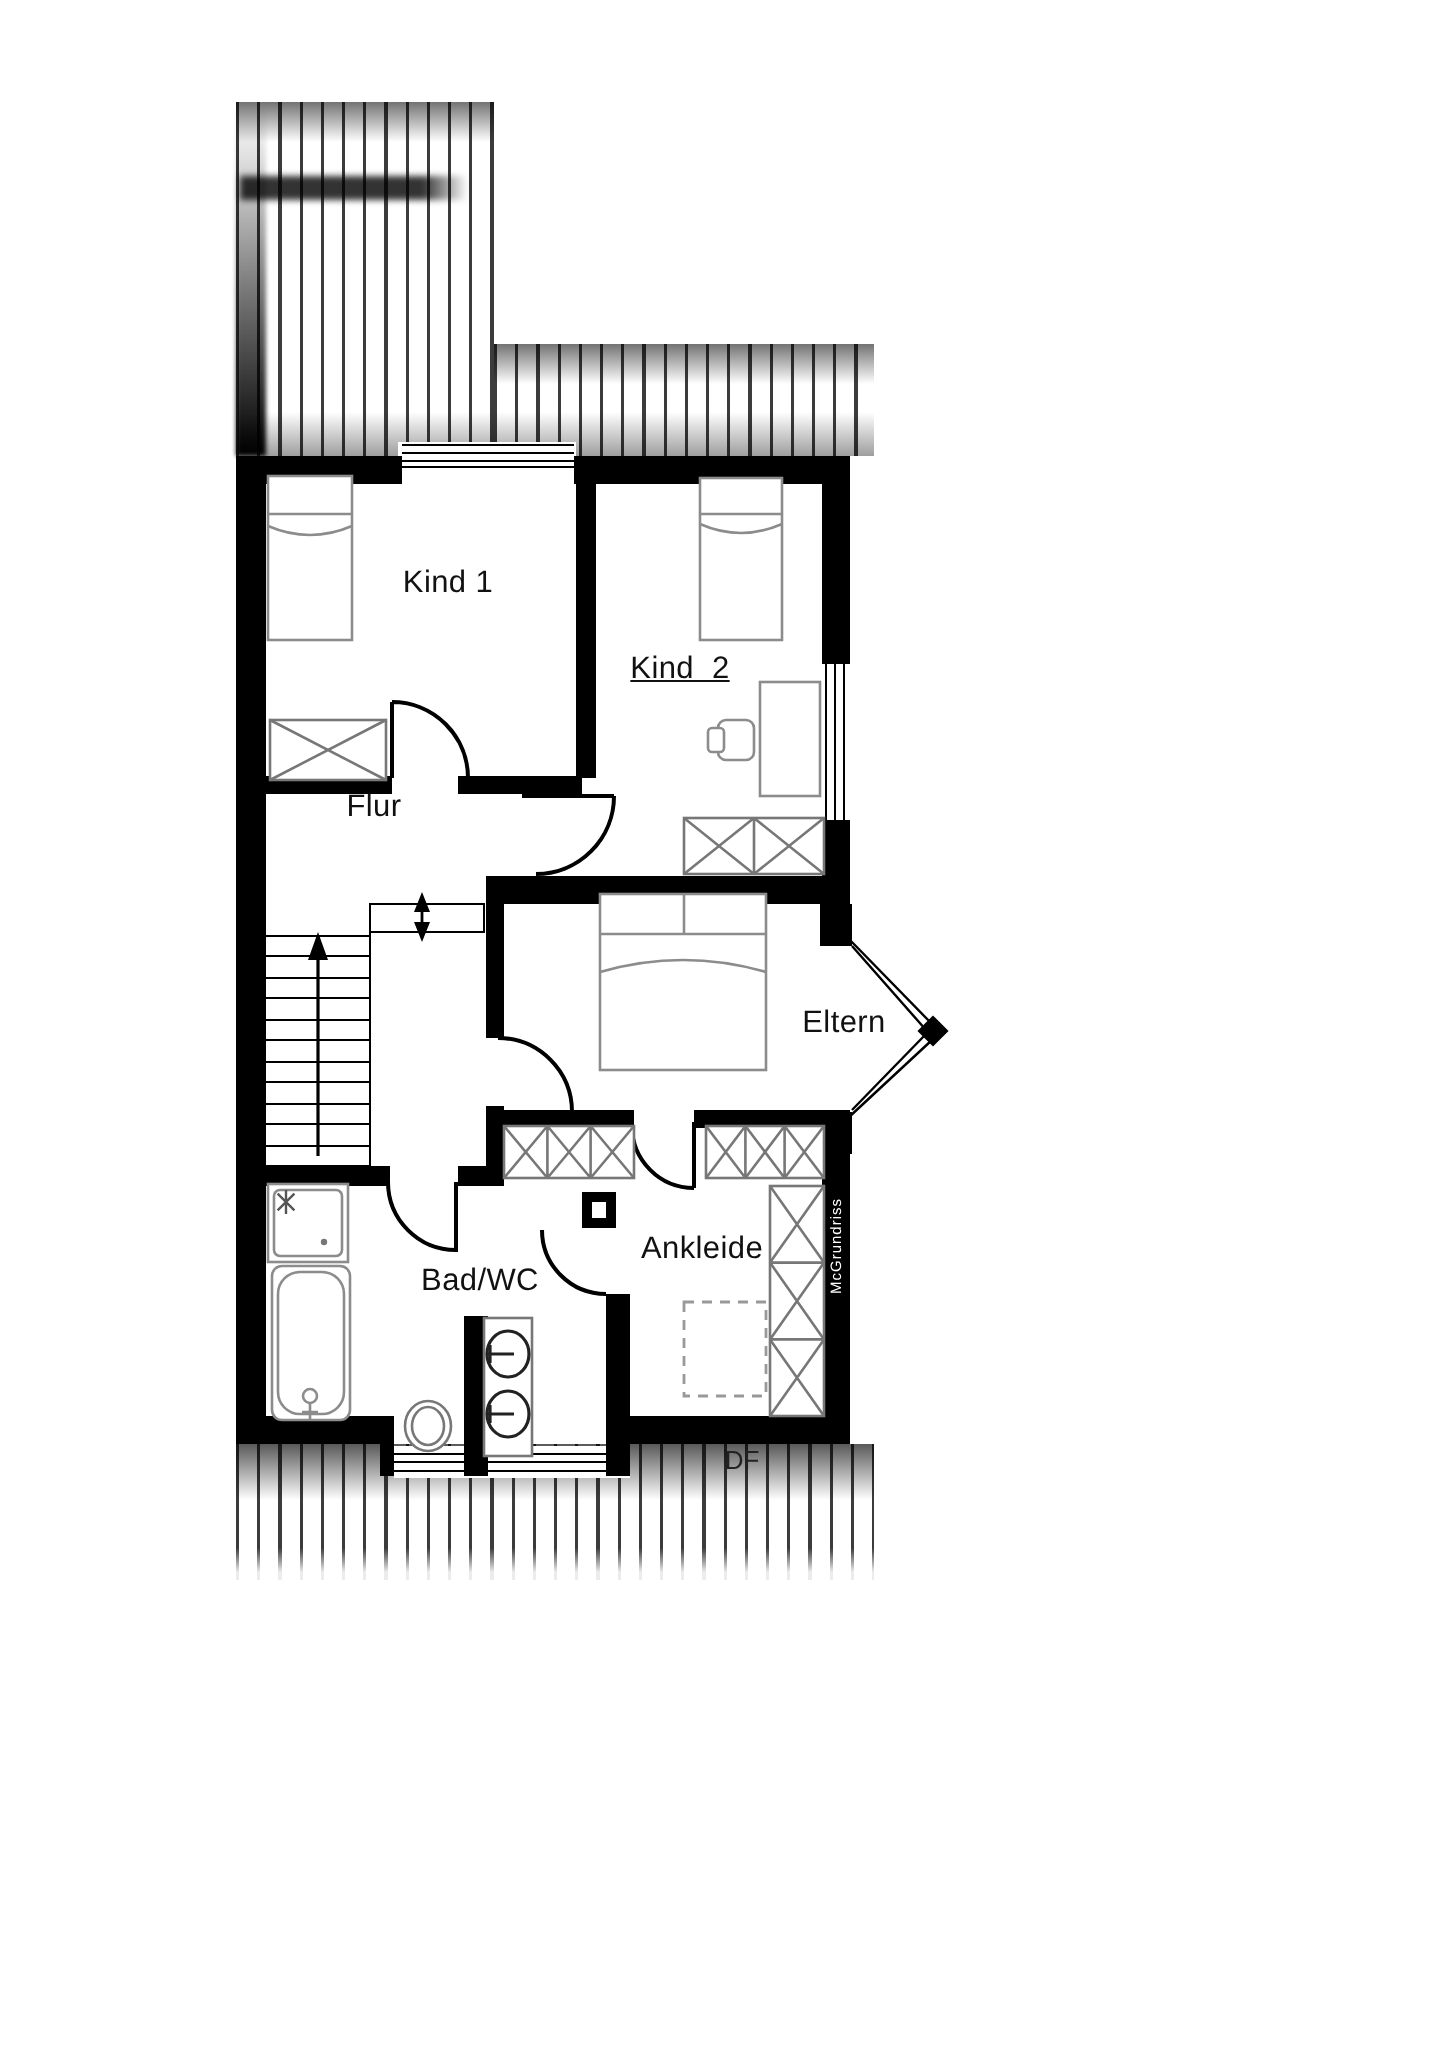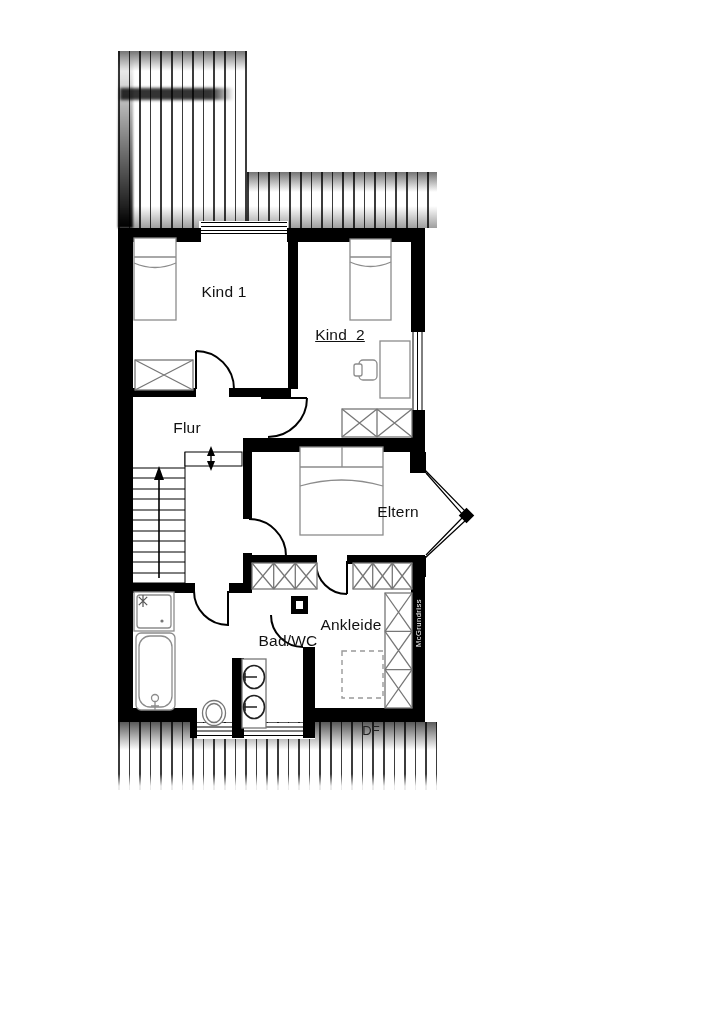--- a/index.html
+++ b/index.html
@@ -202,19 +202,19 @@
         </g>
       </g>
       <g>
         <rect x="342" y="651" width="41" height="47" stroke="#999" stroke-width="1.4" stroke-dasharray="5 4"></rect>
       </g>
     </g>
   </svg>
 
   <div class="room-label" style="left:224px;top:292px;">Kind 1</div>
   <div class="room-label" style="left:340px;top:335px;text-decoration:underline;">Kind  2</div>
-  <div class="room-label" style="left:187px;top:428px;">Flur</div>
-  <div class="room-label" style="left:398px;top:512px;">Eltern</div>
-  <div class="room-label" style="left:240px;top:641px;margin-left:48px;">Bad/WC</div>
+  <div class="room-label" style="left:187px;top:404px;">Flur</div>
+  <div class="room-label" style="left:422px;top:512px;">Eltern</div>
+  <div class="room-label" style="left:240px;top:641px;">Bad/WC</div>
   <div class="room-label" style="left:351px;top:625px;">Ankleide</div>
   <div class="df-label" style="left:371px;top:690px;margin-top:40px;">DF</div>
   <div class="watermark" style="left:418px;top:623px;">McGrundriss</div>
 </div>
 
 </body></html>

